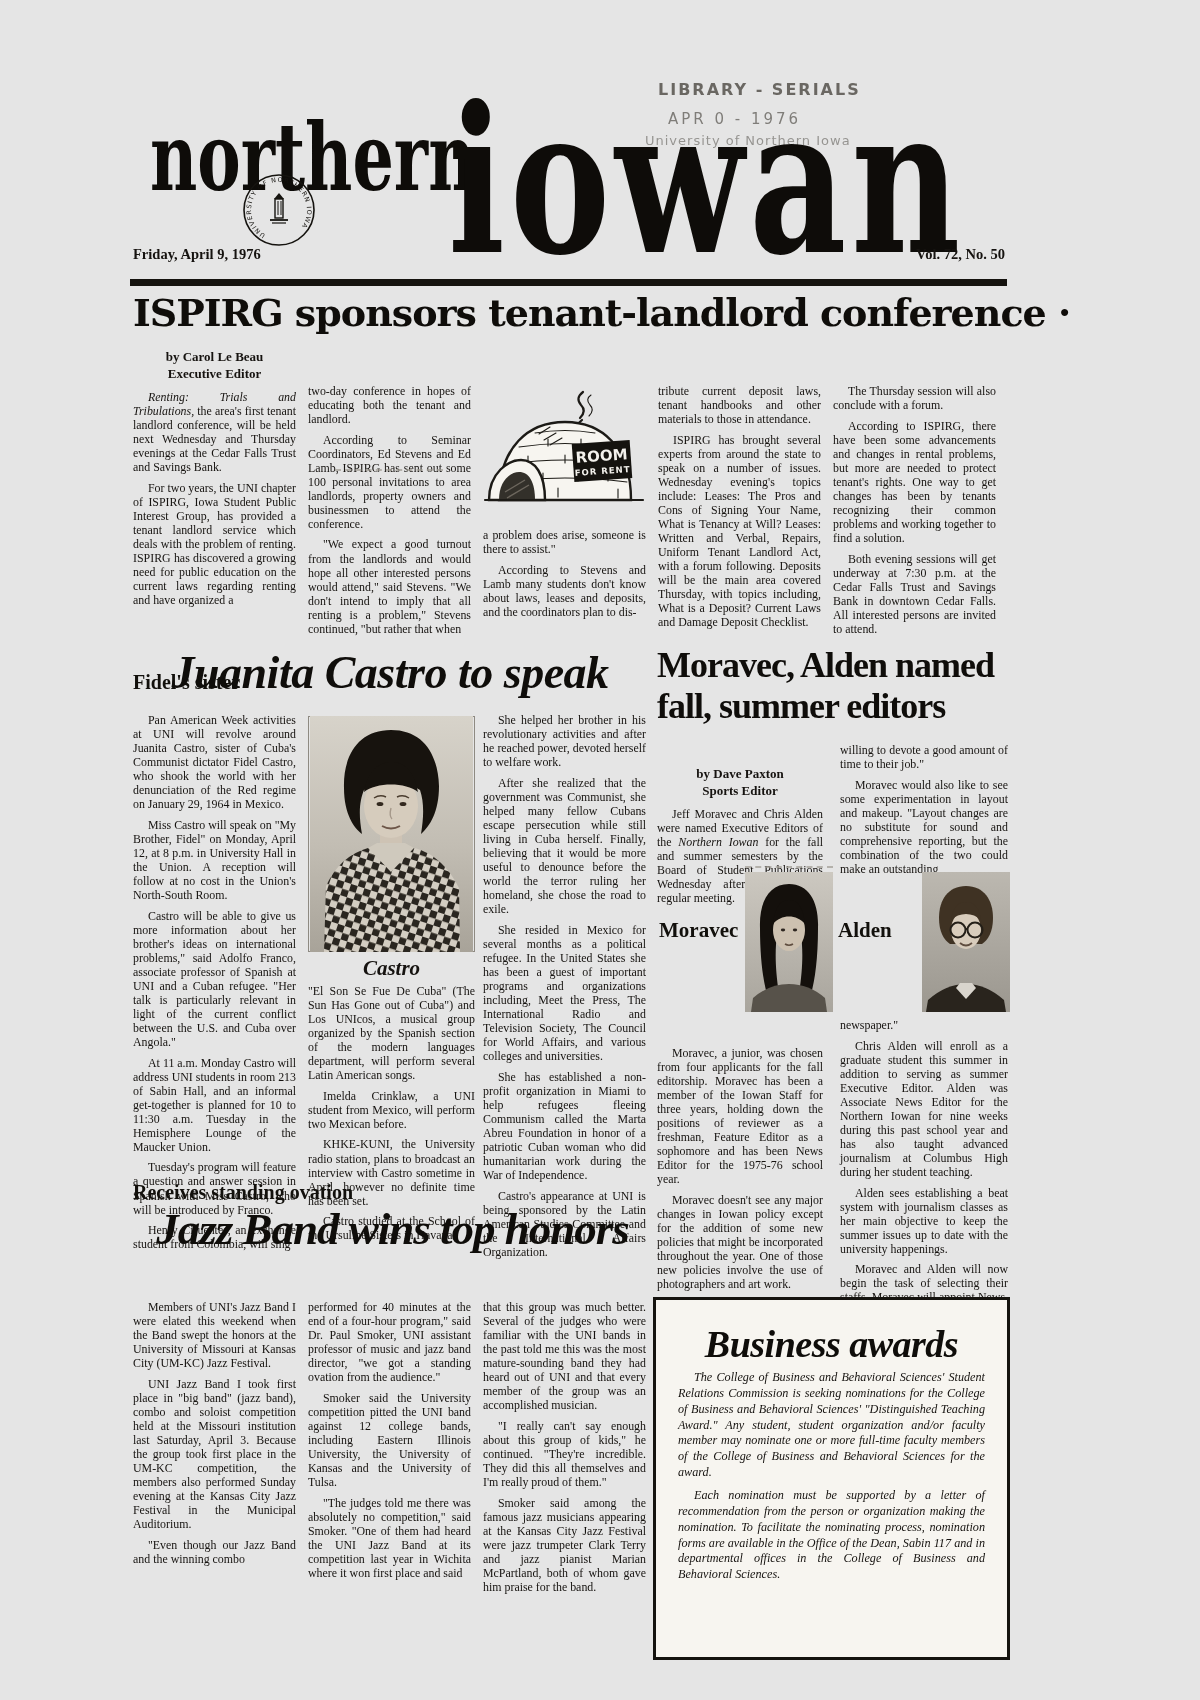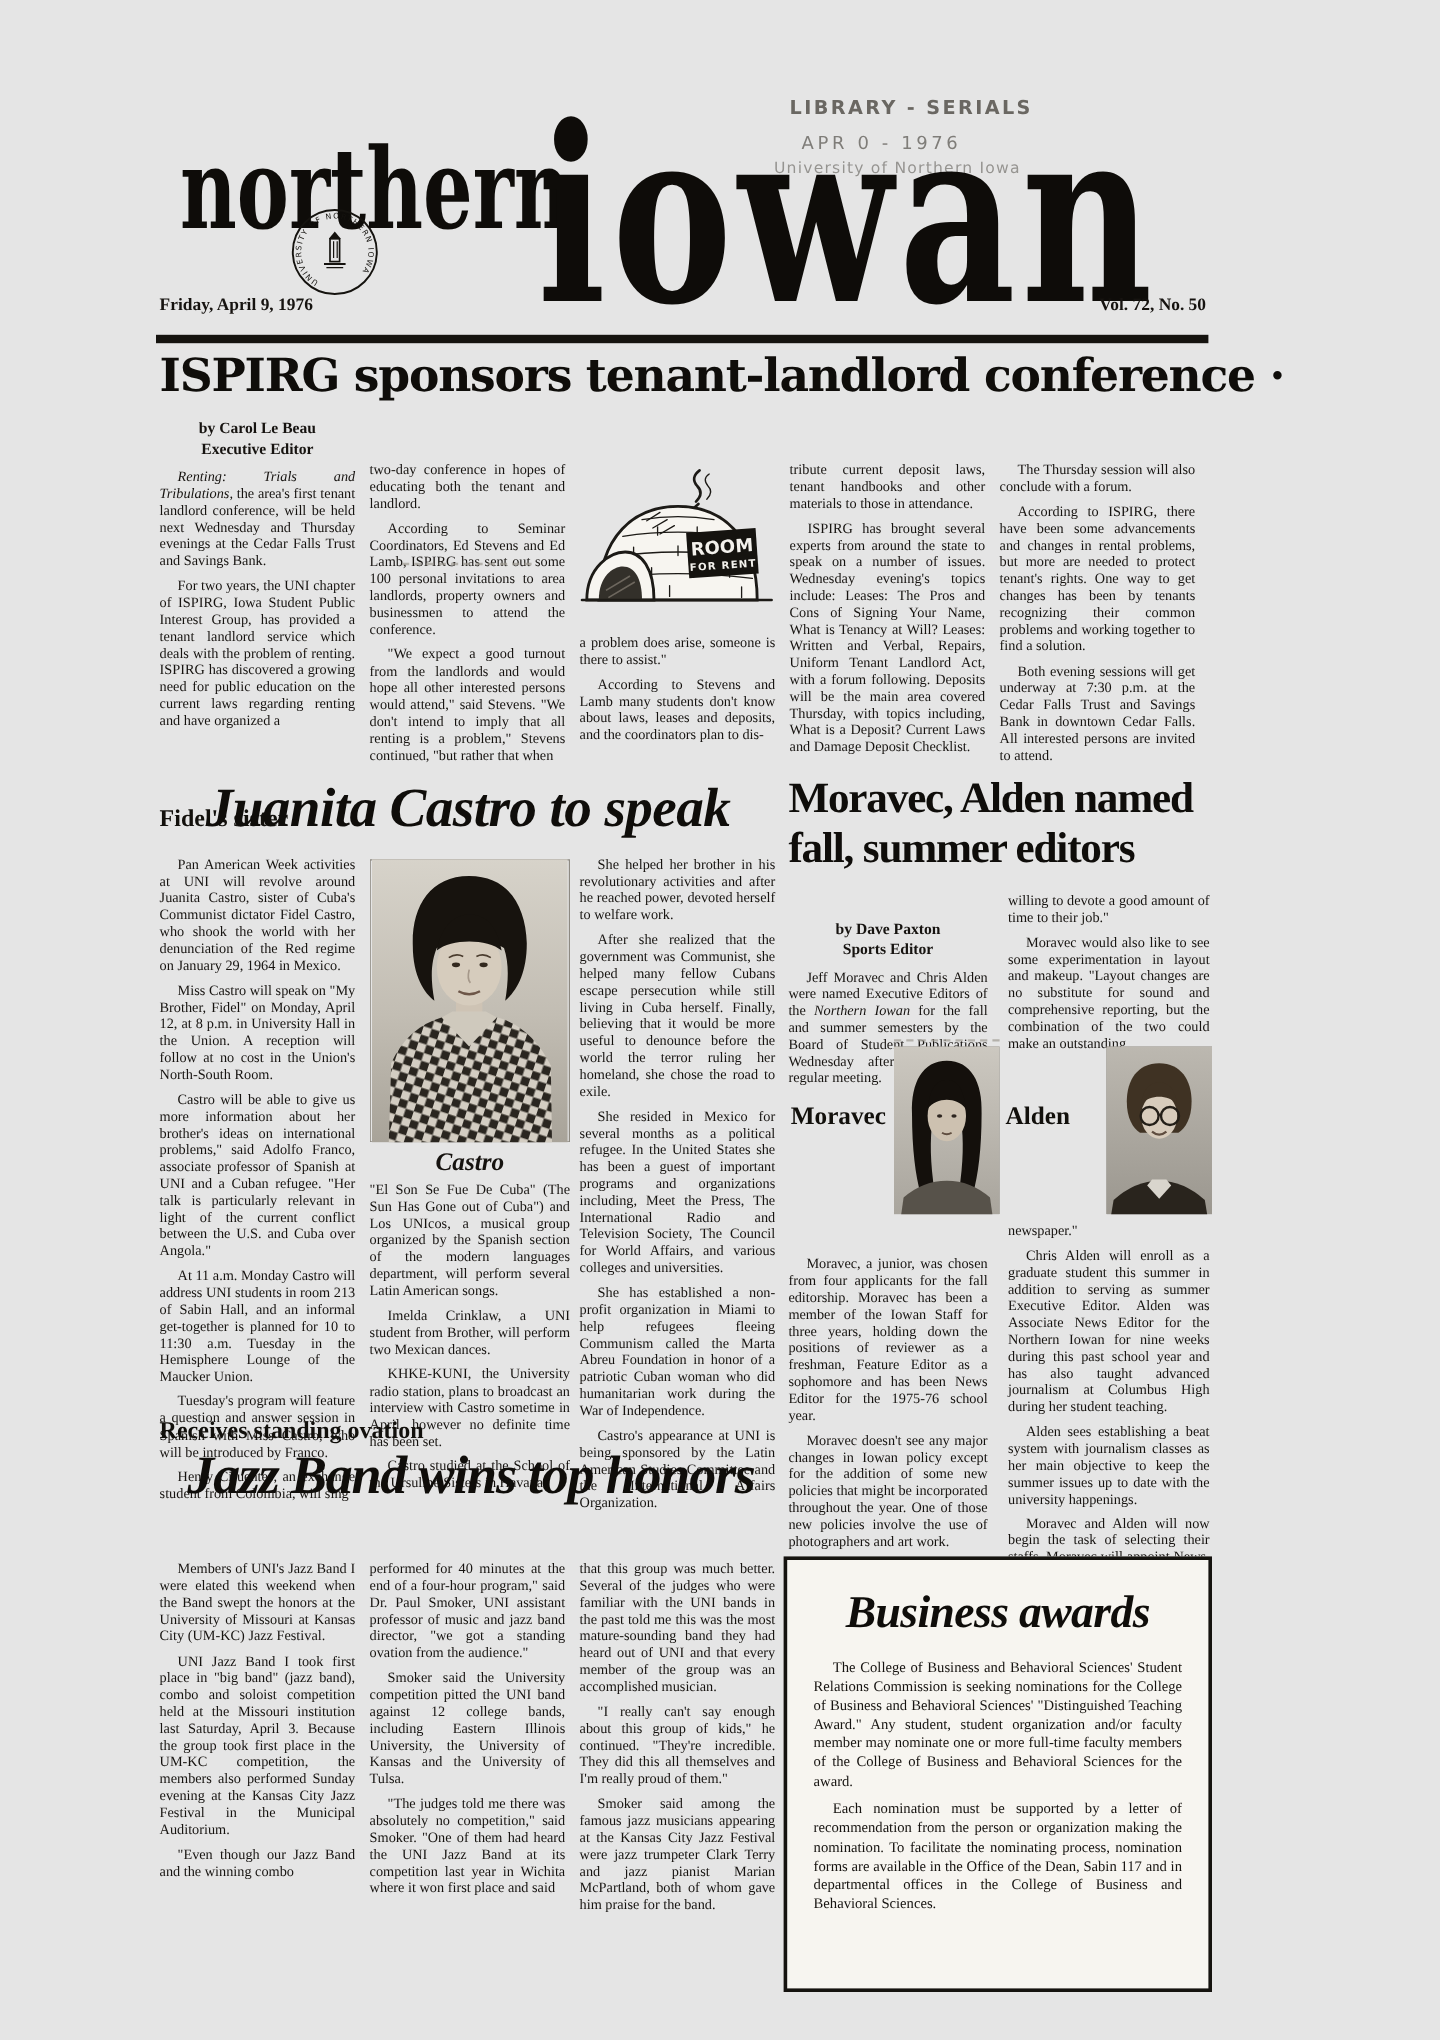--- a/index.html
+++ b/index.html
@@ -79,22 +79,22 @@
   .shape{fill:#f7f5f0;stroke:#1c1a16;stroke-width:2.4;}
   .sign-big{fill:#f3f1ec;font:bold 15px "DejaVu Sans",sans-serif;text-anchor:middle;}
   .sign-small{fill:#f3f1ec;font:bold 8.5px "DejaVu Sans",sans-serif;text-anchor:middle;letter-spacing:1px;}
   #cas-photo{left:308px;top:716px;width:167px;height:236px;}
   .photo{position:absolute;box-shadow:0 0 0 1px #8e8a82 inset;}
 
   
   #bizbox{left:653px;top:1297px;width:357px;height:363px;border:3px solid #15130f;
           box-sizing:border-box;padding:22px 22px 0;background:#f7f5f0;}
   #biz-headline{text-align:center;font-style:italic;font-weight:bold;font-size:38px;
-                letter-spacing:-.5px;margin:0 0 16px;color:#0f0d0a;}
-  #bizbox p{font-size:12.2px;line-height:1.3;text-align:justify;text-indent:16px;margin:0 0 7px;}
+                letter-spacing:-.5px;margin:0 0 4px;color:#0f0d0a;}
+  #bizbox p{font-size:12.2px;line-height:1.3;text-align:justify;text-indent:16px;margin:0 0 7px;font-style:italic;}
 
   
   .artifact{position:absolute;border-top:2px dashed #a09c93;opacity:.7;}
   #art1{left:335px;top:469px;width:108px;}
   #art2{left:745px;top:866px;width:88px;}
 </style>
 </head>
 <body>
 
 <div class="page">
@@ -213,21 +213,21 @@
     <ellipse cx="93" cy="88" rx="3.4" ry="2" fill="#33291f"></ellipse>
     <path d="M64,82 q6,-4 12,-1 M87,81 q6,-3 12,1" stroke="#4a3c2e" stroke-width="1.4" fill="none"></path>
     <path d="M81,92 q-2,8 1,11" stroke="#a5988a" stroke-width="1.4" fill="none"></path>
     <path d="M72,110 q9,5 18,0" stroke="#6d5648" stroke-width="2" fill="none"></path>
     <path d="M58,132 L81,156 L104,132 L95,127 L67,127 Z" fill="#cfc9bd"></path>
   </svg>
   <div class="abs" id="cas-caption">Castro</div>
 
   <div class="abs bt" id="cas-c2-text">
     <p class="cont">"El Son Se Fue De Cuba" (The Sun Has Gone out of Cuba") and Los UNIcos, a musical group organized by the Spanish section of the modern languages department, will perform several Latin American songs.</p>
-    <p>Imelda Crinklaw, a UNI student from Brother, will perform two Mexican dances.</p>
+    <p>Imelda Crinklaw, a UNI student from Mexico, will perform two Mexican before.</p>
     <p>KHKE-KUNI, the University radio station, plans to broadcast an interview with Castro sometime in April, however no definite time has been set.</p>
     <p>Castro studied at the School of the Ursuline Sisters in Havana.</p>
   </div>
 
   <div class="abs bt c163" id="cas-c3">
     <p>She helped her brother in his revolutionary activities and after he reached power, devoted herself to welfare work.</p>
     <p>After she realized that the government was Communist, she helped many fellow Cubans escape persecution while still living in Cuba herself. Finally, believing that it would be more useful to denounce before the world the terror ruling her homeland, she chose the road to exile.</p>
     <p>She resided in Mexico for several months as a political refugee. In the United States she has been a guest of important programs and organizations including, Meet the Press, The International Radio and Television Society, The Council for World Affairs, and various colleges and universities.</p>
     <p>She has established a non-profit organization in Miami to help refugees fleeing Communism called the Marta Abreu Foundation in honor of a patriotic Cuban woman who did humanitarian work during the War of Independence.</p>
     <p>Castro's appearance at UNI is being sponsored by the Latin American Studies Committee and the International Affairs Organization.</p>

